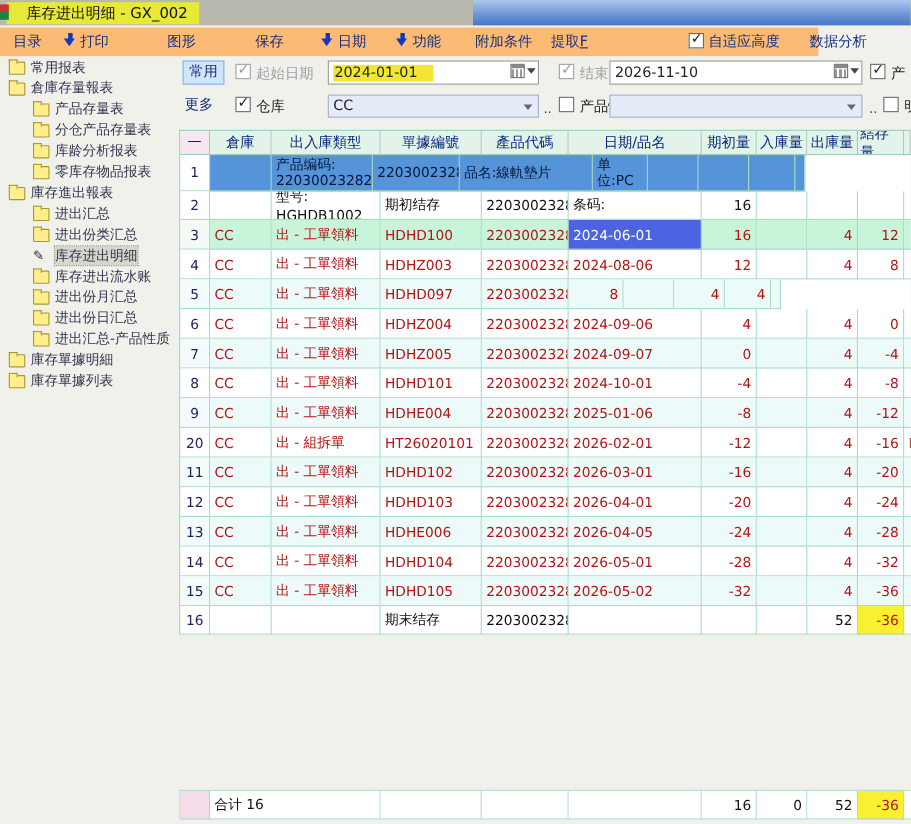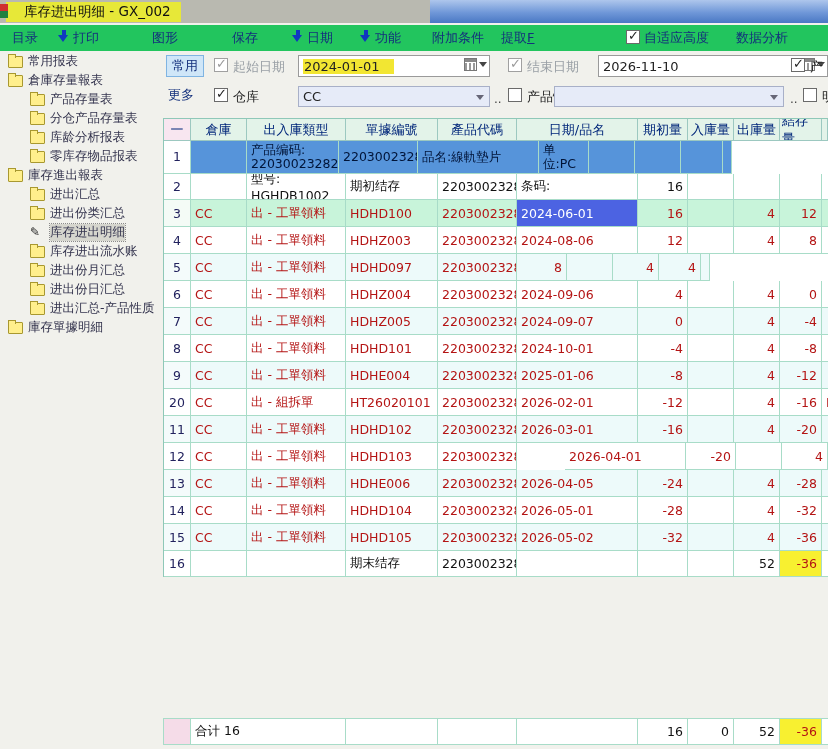--- a/index.html
+++ b/index.html
@@ -14,21 +14,21 @@
   
   .titlebar { position:absolute; left:0; top:0; width:828px; height:23px; background:#b9b9b0; }
   .titlebar-grad { position:absolute; left:430px; top:0; width:398px; height:23px;
     background:linear-gradient(to bottom,#aec6ec 0%,#6f97d8 55%,#4a78c4 100%); }
   .title-hl { position:absolute; left:6px; top:2px; height:20px; padding:1px 10px 0 18px;
     background:#e7e838; color:#111; font-size:13.5px; white-space:nowrap; }
   .title-icon { position:absolute; left:0; top:4px; width:8px; height:14px;
     background:linear-gradient(to bottom,#d03030 50%,#208040 50%); }
 
   
-  .menubar { position:absolute; left:0; top:25px; width:828px; height:26px; background:#22c55e; }
+  .menubar { position:absolute; left:0; top:25px; width:744px; height:26px; background:#fdba74; }
   .mitem { position:absolute; top:4px; color:#14307c; font-size:13px; white-space:nowrap; cursor:default; }
   .mitem .dn { display:inline-block; width:11px; height:12px; position:relative; margin-right:4px; }
   .mitem .dn::before { content:""; position:absolute; left:3.5px; top:0; width:4px; height:6px; background:#1038c0; }
   .mitem .dn::after { content:""; position:absolute; left:0; top:5px;
     border-left:5.5px solid transparent; border-right:5.5px solid transparent; border-top:7px solid #1038c0; }
   .mitem u { text-decoration:underline; }
   .cbx { display:inline-block; width:14px; height:14px; background:#fff; border:1px solid #6a6a6a;
     position:relative; vertical-align:-2px; margin-right:4px; }
   .cbx.checked::after { content:"✓"; position:absolute; left:1px; top:-3px; font-size:13px; font-weight:bold; color:#222; }
   .cbx.disabled { border-color:#a0a0a0; }
@@ -201,39 +201,44 @@
       <div class="titem">
         <span class="indent1"></span>
         <span class="folder"></span>
         <span class="tlabel">进出汇总-产品性质</span>
       </div>
       <div class="titem">
         <span class="indent0"></span>
         <span class="folder"></span>
         <span class="tlabel">庫存單據明細</span>
       </div>
+      <div class="titem">
+        <span class="indent0"></span>
+        <span class="folder"></span>
+        <span class="tlabel">庫存單據列表</span>
+      </div>
     </div>
 
   <div class="filters">
     <div class="fbtn">常用</div>
     <div class="flink">更多</div>
 
     <span class="cbx checked disabled fchk" style="left:54px;top:6px;"></span>
     <span class="flabel dis" style="position:absolute;left:73px;top:6px;">起始日期</span>
     <div class="datefield" style="left:138px;top:3px;width:192px;">
       <span class="dtext">2024-01-01</span>
       <span class="tools">
           <span class="cal-ic"></span>
       <span class="dd-arrow"></span>
         </span>
     </div>
 
     <span class="cbx checked disabled fchk" style="left:348px;top:6px;"></span>
     <span class="flabel dis" style="position:absolute;left:367px;top:6px;">结束日期</span>
-    <div class="datefield" style="left:394px;top:3px;width:230px;margin-left:44px;">
+    <div class="datefield" style="left:394px;top:3px;width:230px;">
       <span>2026-11-10</span>
       <span class="tools">
           <span class="cal-ic"></span>
       <span class="dd-arrow"></span>
         </span>
     </div>
     <span class="cbx checked fchk" style="left:631px;top:6px;"></span>
     <span class="flabel" style="position:absolute;left:650px;top:6px;">产</span>
 
     <span class="cbx checked fchk" style="left:54px;top:36px;"></span>
@@ -408,21 +413,21 @@
         <div class="tcell num" style="width: 46px; flex: 0 0 auto;">4</div>
         <div class="tcell num" style="width: 42px; flex: 0 0 auto;">-20</div>
         <div class="tcell" style="width: 6px; flex: 0 0 auto;"></div>
       </div>
       <div class="trow data">
         <div class="tcell rown" style="width: 27px; flex: 0 0 auto;">12</div>
         <div class="tcell" style="width: 56px; flex: 0 0 auto;">CC</div>
         <div class="tcell" style="width: 99px; flex: 0 0 auto;">出 - 工單領料</div>
         <div class="tcell" style="width: 92px; flex: 0 0 auto;">HDHD103</div>
         <div class="tcell" style="width: 79px; flex: 0 0 auto;">22030023282</div>
-        <div class="tcell" style="width: 121px; flex: 0 0 auto; margin-left: 48px;">2026-04-01</div>
+        <div class="tcell" style="width: 121px; flex: 0 0 auto;">2026-04-01</div>
         <div class="tcell num" style="width: 50px; flex: 0 0 auto;">-20</div>
         <div class="tcell num" style="width: 46px; flex: 0 0 auto;"></div>
         <div class="tcell num" style="width: 46px; flex: 0 0 auto;">4</div>
         <div class="tcell num" style="width: 42px; flex: 0 0 auto;">-24</div>
         <div class="tcell" style="width: 6px; flex: 0 0 auto;"></div>
       </div>
       <div class="trow data alt">
         <div class="tcell rown" style="width: 27px; flex: 0 0 auto;">13</div>
         <div class="tcell" style="width: 56px; flex: 0 0 auto;">CC</div>
         <div class="tcell" style="width: 99px; flex: 0 0 auto;">出 - 工單領料</div>

